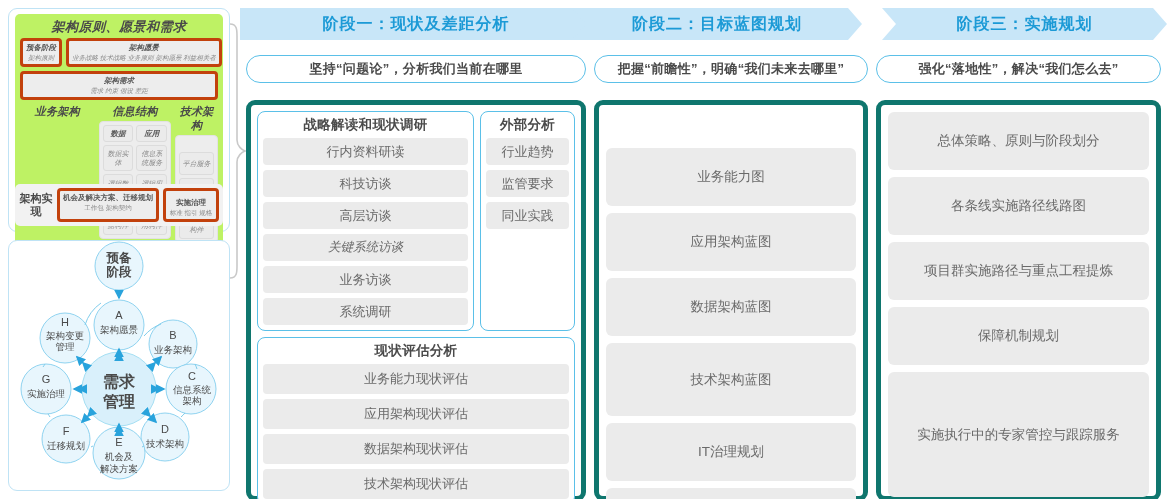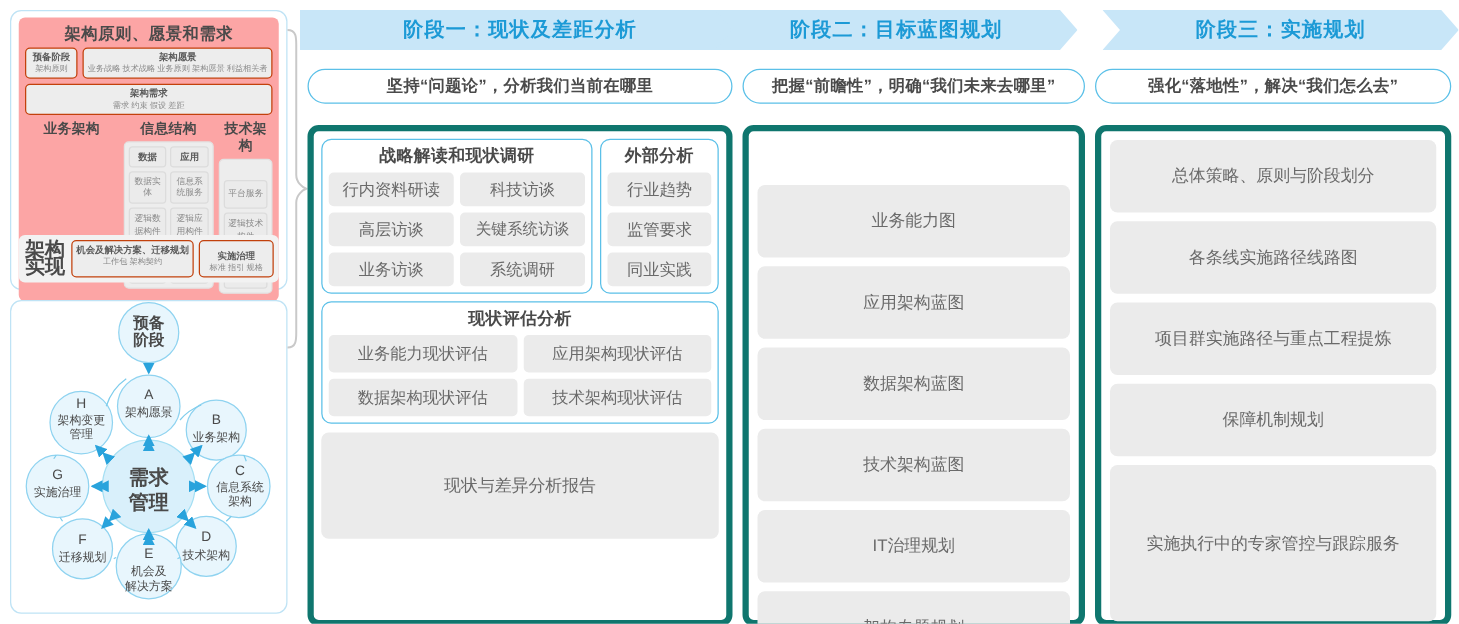--- a/index.html
+++ b/index.html
@@ -15,30 +15,31 @@
   
   .left-col{position:absolute;left:8px;top:8px;width:222px;height:483px;}
 
   .framework-card{
     position:absolute;left:0;top:0;width:222px;height:224px;
     border:1px solid #bfe3f5;border-radius:9px;background:#fff;
     box-sizing:border-box;
   }
   .fw-inner{
     position:absolute;left:6px;top:5px;right:6px;
-    background:#fca5a5;border-radius:5px;padding:4px 5px 6px 5px;
+    background:#bef264;border-radius:5px;padding:4px 5px 6px 5px;
     box-sizing:border-box;
+    font-style:italic;
   }
   .fw-title{
     text-align:center;font-weight:bold;font-size:13px;color:#4a4a4a;
     letter-spacing:.5px;margin:1px 0 4px 0;line-height:15px;
   }
   .fw-row{display:flex;gap:4px;margin-bottom:4px;}
   .fw-box{
-    background:#ededed;border:1px solid #c2410c;border-radius:4px;
+    background:#ededed;border:3px solid #c2410c;border-radius:4px;
     padding:2px 3px;box-sizing:border-box;text-align:center;
   }
   .fw-box .bt{font-size:7.5px;font-weight:bold;color:#5a5a5a;line-height:10px;white-space:nowrap;}
   .fw-box .bs{font-size:6.5px;color:#8a8a8a;line-height:9px;white-space:nowrap;}
 
   .fw-colwrap{display:flex;gap:4px;}
   .fw-col{flex:1;}
   .fw-colhdr{
     text-align:center;font-weight:bold;font-size:11px;color:#4a4a4a;
     line-height:14px;margin-bottom:3px;letter-spacing:.3px;
@@ -51,21 +52,21 @@
     background:#ebebeb;border:1px solid #dcdcdc;border-radius:3px;
     text-align:center;padding:1px 2px;margin-bottom:3px;
   }
   .fw-cell:last-child{margin-bottom:0;}
   .fw-cell .bt{font-size:7.5px;font-weight:bold;color:#5a5a5a;line-height:10px;}
   .fw-cell .bs{font-size:6.5px;color:#8a8a8a;line-height:9px;}
   .fw-cell .single{font-size:7px;color:#8a8a8a;line-height:9.5px;}
 
   .fw-bottom{display:flex;gap:4px;align-items:stretch;}
   .fw-bottom-label{
-    font-size:16px;font-weight:bold;color:#4a4a4a;line-height:13px;
+    font-size:11px;font-weight:bold;color:#4a4a4a;line-height:13px;
     display:flex;align-items:center;justify-content:center;width:34px;text-align:center;
   }
 
   .adm-card{
     position:absolute;left:0;top:232px;width:222px;height:251px;
     border:1px solid #bfe3f5;border-radius:9px;background:#fff;box-sizing:border-box;
   }
   .adm-svg{position:absolute;left:0;top:0;}
 
   
@@ -103,22 +104,22 @@
   .group-title{
     text-align:center;font-weight:bold;font-size:13.5px;color:#4a4a4a;
     line-height:18px;margin-bottom:4px;letter-spacing:.3px;
   }
   .chip{
     background:#ebebeb;border-radius:4px;
     display:flex;align-items:center;justify-content:center;
     font-size:13px;color:#6a6a6a;text-align:center;
     box-sizing:border-box;
   }
-  .chip.small{font-size:12.5px;}
-  .grid2{display:grid;grid-template-columns:1fr 1fr;gap:5px;}
+  .chip.small{font-size:12.5px;font-style:italic;}
+  .grid2{display:grid;grid-template-columns:1fr;gap:5px;}
   .stack{display:flex;flex-direction:column;gap:5px;}
 
   .big-chip{
     background:#ebebeb;border-radius:6px;
     display:flex;align-items:center;justify-content:center;
     font-size:13.5px;color:#6a6a6a;text-align:center;
   }
 </style>
 </head>
 <body>
@@ -364,21 +365,21 @@
     </div>
 
     <div class="big-chip" style="margin-top:7px;height:85px;">现状与差异分析报告</div>
   </div>
 
   <div class="panel" style="left:594px;width:274px;height:401px;padding:7px;">
     <div class="stack" style="gap:7px;">
       <div class="big-chip" style="height:58px;margin-top:36px;">业务能力图</div>
       <div class="big-chip" style="height:58px;">应用架构蓝图</div>
       <div class="big-chip" style="height:58px;">数据架构蓝图</div>
-      <div class="big-chip" style="height:58px;font-family:Liberation Serif, serif;">技术架构蓝图</div>
+      <div class="big-chip" style="height:73px;font-family:Liberation Serif, serif;">技术架构蓝图</div>
       <div class="big-chip" style="height:58px;">IT治理规划</div>
       <div class="big-chip" style="height:58px;">架构专题规划</div>
     </div>
   </div>
 
   <div class="panel" style="left:876px;width:285px;height:401px;padding:7px;">
     <div class="stack" style="gap:7px;">
       <div class="big-chip" style="height:58px;">总体策略、原则与阶段划分</div>
       <div class="big-chip" style="height:58px;">各条线实施路径线路图</div>
       <div class="big-chip" style="height:58px;">项目群实施路径与重点工程提炼</div>

